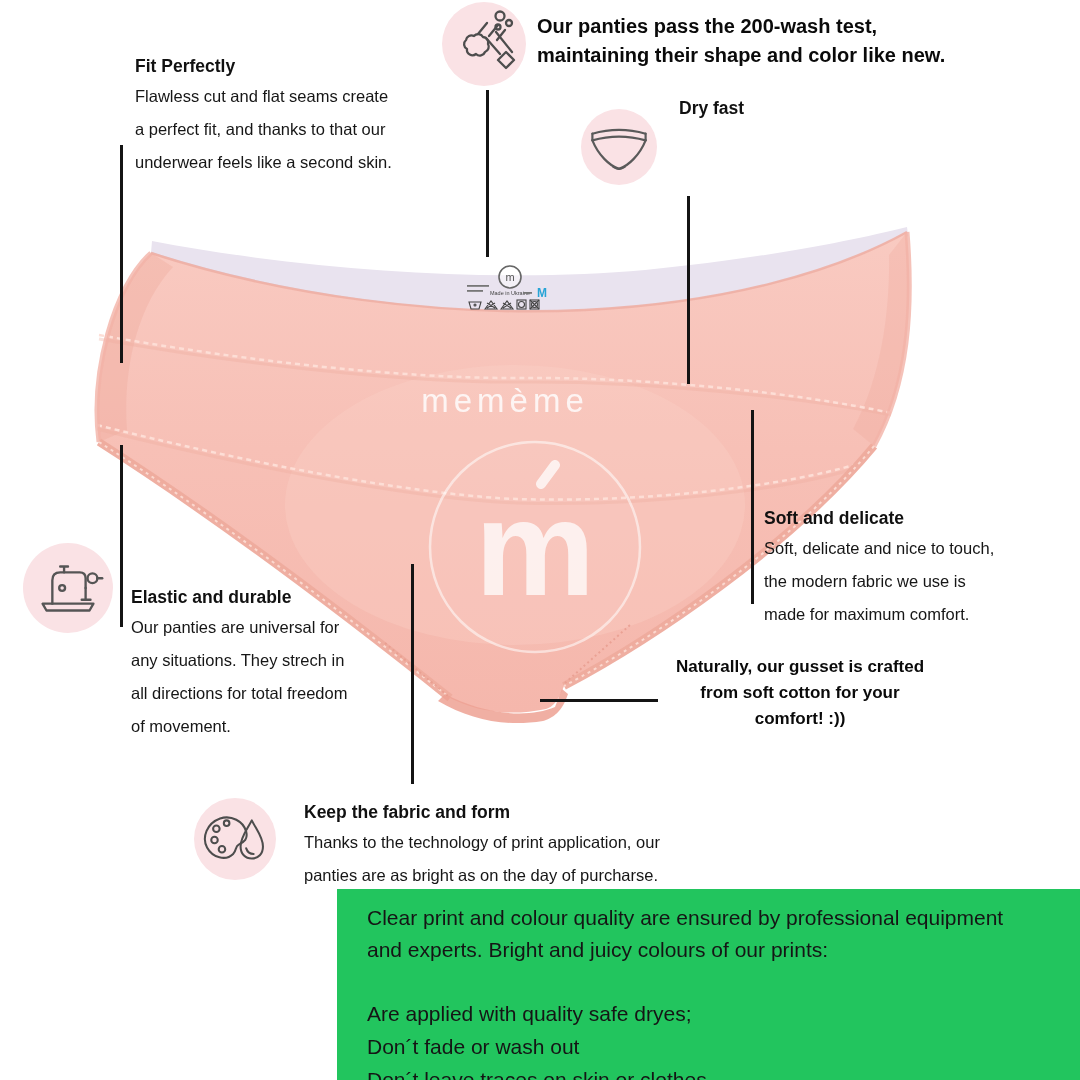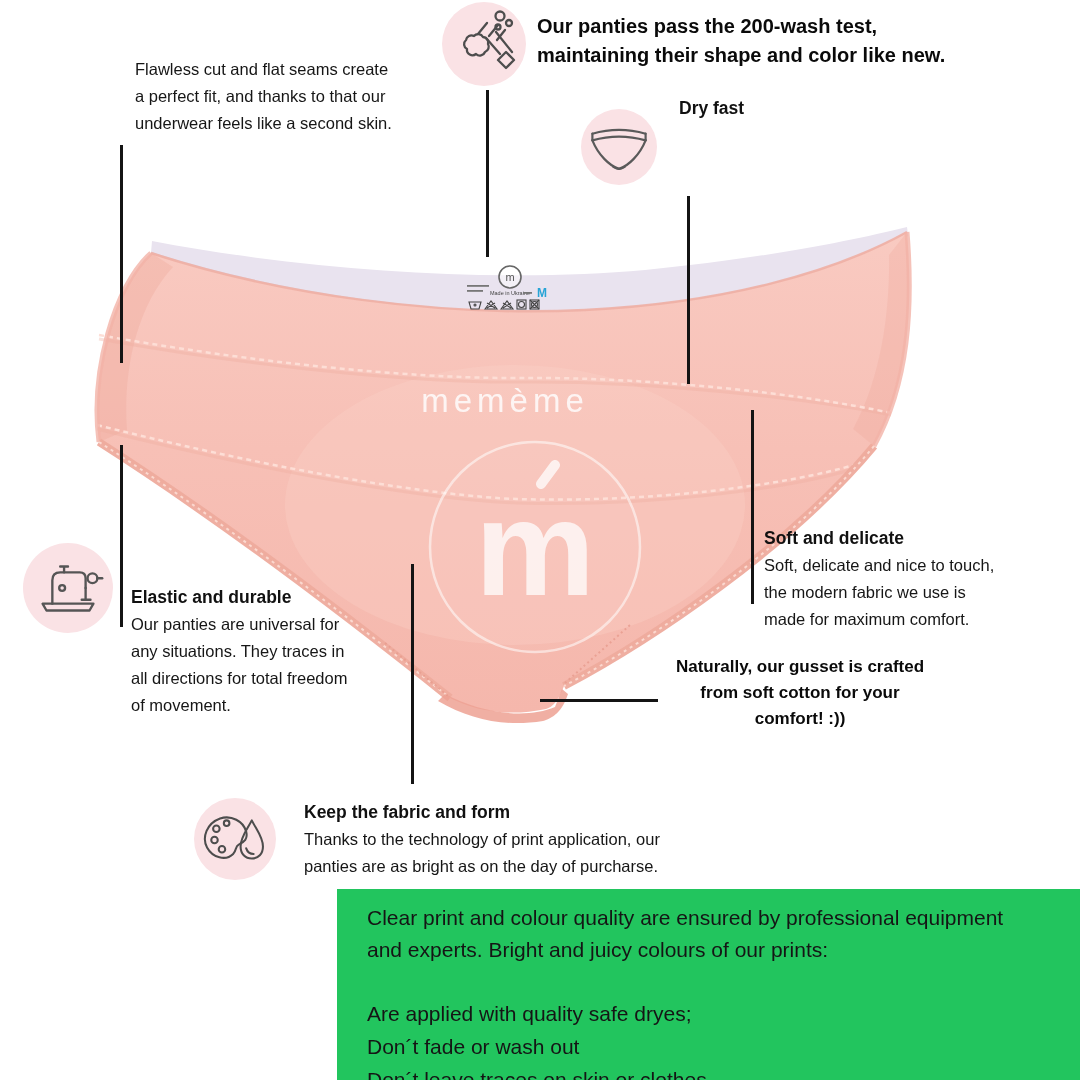--- a/index.html
+++ b/index.html
@@ -9,21 +9,21 @@
   .line{position:absolute;background:#141414;z-index:4;}
   .vline{width:3px;}
   .hline{height:3px;}
   
   .icircle{position:absolute;border-radius:50%;background:#fae2e5;z-index:5;
            display:flex;align-items:center;justify-content:center;}
   .icircle svg{display:block;}
   
   .callout{position:absolute;z-index:6;}
   .callout h3{margin:0 0 3px 0;font-size:17.5px;font-weight:700;color:#111;}
-  .body{font-size:16.5px;line-height:27px;white-space:pre-line;color:#161616;}
+  .body{font-size:16.5px;line-height:33px;white-space:pre-line;color:#161616;}
   .bold-note{font-weight:700;font-size:20px;line-height:29px;white-space:pre-line;color:#0a0a0a;}
   .center-note{font-weight:700;font-size:17px;line-height:26px;white-space:pre-line;
                text-align:center;color:#0a0a0a;}
   
   .infobox{position:absolute;left:337px;top:889px;width:743px;height:191px;
            background:#22c55e;z-index:6;box-sizing:border-box;padding:13px 18px 0 30px;}
   .infobox .intro{font-size:21px;line-height:32px;white-space:pre-line;color:#151515;margin:0 0 31px 0;}
   .infobox .point{font-size:21px;line-height:33px;color:#151515;}
   .panty-svg{position:absolute;left:85px;top:215px;z-index:1;}
 </style>
@@ -159,41 +159,42 @@
           <circle cx="22" cy="45" r="3.5"></circle>
         <circle cx="30" cy="55" r="3.5"></circle>
           <circle cx="35" cy="27" r="3"></circle>
         <path d="M62,24 C57,34 50,42 50,52 C50,60 55,65 62,65 C69,65 74,60 74,52 C74,42 67,34 62,24 Z"></path>
         <path d="M56,54 q2,6 8,6"></path>
       </g>
     </svg>
   </div>
 
   <div class="callout" style="left:135px;top:56px;width:280px;">
+    <h3>Fit Perfectly</h3>
     <div class="body">Flawless cut and flat seams create
 a perfect fit, and thanks to that our
 underwear feels like a second skin.</div>
   </div>
 
   <div class="callout bold-note" style="left:537px;top:12px;width:460px;">Our panties pass the 200-wash test,
 maintaining their shape and color like new.</div>
 
   <div class="callout" style="left:679px;top:98px;width:335px;">
     <h3>Dry fast</h3>
   </div>
 
   <div class="callout" style="left:131px;top:543px;width:250px;margin-top:44px;">
     <h3>Elastic and durable</h3>
     <div class="body">Our panties are universal for
-any situations. They traces in
+any situations. They strech in
 all directions for total freedom
 of movement.</div>
   </div>
 
-  <div class="callout" style="left:764px;top:528px;width:280px;">
+  <div class="callout" style="left:764px;top:508px;width:280px;">
     <h3>Soft and delicate</h3>
     <div class="body">Soft, delicate and nice to touch,
 the modern fabric we use is
 made for maximum comfort.</div>
   </div>
 
   <div class="callout center-note" style="left:650px;top:654px;width:300px;">Naturally, our gusset is crafted
 from soft cotton for your
 comfort! :))</div>
 

